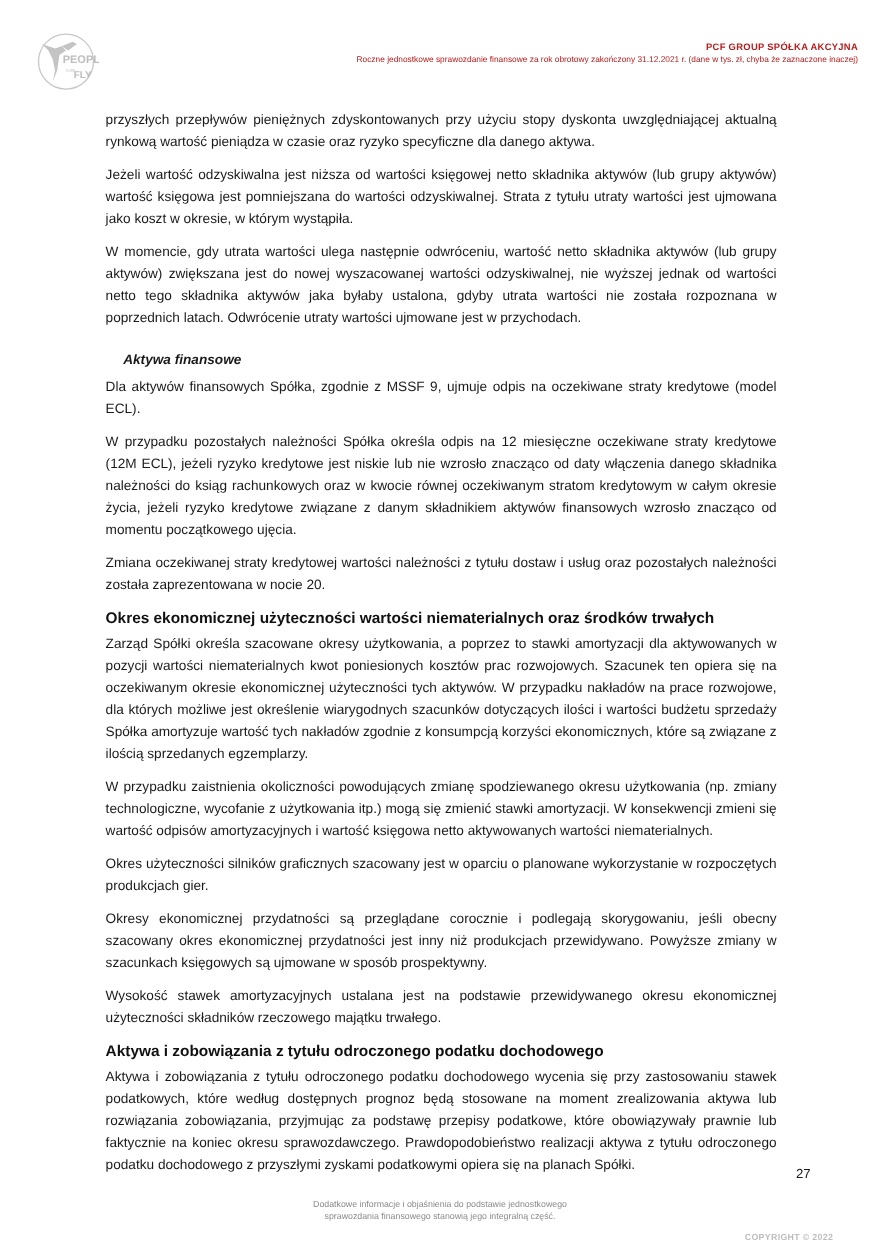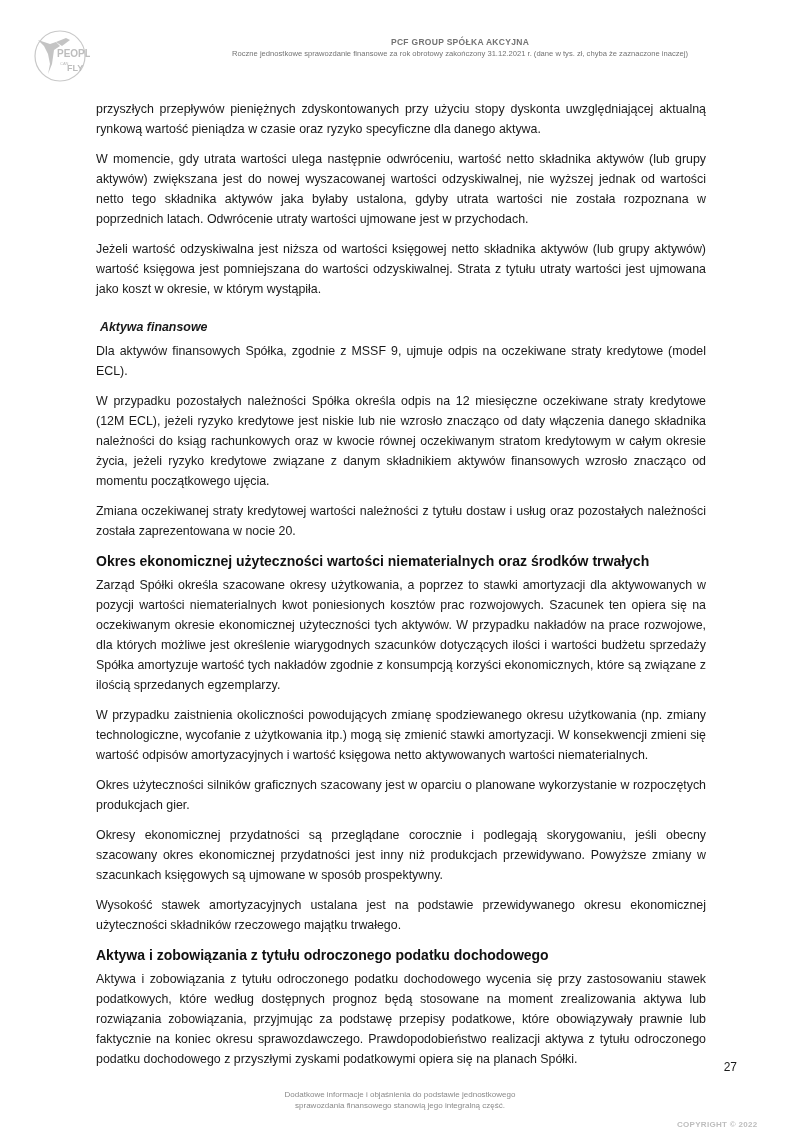--- a/index.html
+++ b/index.html
@@ -1,25 +1,25 @@
 <!DOCTYPE html>
 <html><head>
 <meta charset="utf-8">
 <style>
   html, body { margin: 0; padding: 0; background: #ffffff; }
   body { width: 800px; height: 1131px; position: relative; overflow: hidden;
          font-family: "Liberation Sans", "DejaVu Sans", sans-serif; color: #1a1a1a; }
   .header { position: absolute; top: 0; left: 0; width: 800px; height: 90px; }
   .logo { position: absolute; left: 30px; top: 24px; width: 60px; height: 60px; }
-  .header-text { position: absolute; top: 37px; left: 140px; width: 640px; text-align: center; color: #737373; }
+  .header-text { position: absolute; top: 37px; left: 140px; width: 640px; text-align: right; color: #b91c1c; }
   .header-title { font-size: 8.5px; font-weight: bold; letter-spacing: 0.3px; line-height: 11px; }
   .header-sub { font-size: 7.6px; line-height: 11px; }
   .content { position: absolute; top: 99px; left: 96px; width: 610px; font-size: 12.4px; line-height: 20px; }
   .content p { margin: 0 0 10px 0; text-align: justify; }
-  .content h3.sub { font-size: 12.4px; font-style: italic; font-weight: bold; margin: 18px 0 4px 4px; line-height: 20px; }
+  .content h3.sub { font-size: 12.4px; font-style: italic; font-weight: bold; margin: 18px 0 4px 16px; line-height: 20px; }
   .content h2 { font-size: 14px; font-weight: bold; margin: 1px 0 4px 0; line-height: 20px; color: #111; }
   .page-number { position: absolute; top: 1060px; left: 0; width: 737px; text-align: right; font-size: 12px; color: #1a1a1a; }
   .footer-left { position: absolute; top: 1136px; left: 35px; font-size: 8px; font-weight: bold; color: #bdbdbd; letter-spacing: 0.3px; }
   .footer-center { position: absolute; top: 1089px; left: 220px; width: 360px; text-align: center; font-size: 8px; line-height: 11px; color: #8a8a8a; }
   .footer-right { position: absolute; top: 1120px; left: 677px; font-size: 8px; font-weight: bold; color: #bdbdbd; letter-spacing: 0.3px; }
 </style>
 </head>
 <body>
 
 <div class="header">
@@ -34,22 +34,22 @@
     </svg>
   </div>
   <div class="header-text">
     <div class="header-title">PCF GROUP SPÓŁKA AKCYJNA</div>
     <div class="header-sub">Roczne jednostkowe sprawozdanie finansowe za rok obrotowy zakończony 31.12.2021 r. (dane w tys. zł, chyba że zaznaczone inaczej)</div>
   </div>
 </div>
 
 <div class="content">
   <p>przyszłych przepływów pieniężnych zdyskontowanych przy użyciu stopy dyskonta uwzględniającej aktualną rynkową wartość pieniądza w czasie oraz ryzyko specyficzne dla danego aktywa.</p>
+  <p>Jeżeli wartość odzyskiwalna jest niższa od wartości księgowej netto składnika aktywów (lub grupy aktywów) wartość księgowa jest pomniejszana do wartości odzyskiwalnej. Strata z tytułu utraty wartości jest ujmowana jako koszt w okresie, w którym wystąpiła.</p>
   <p>W momencie, gdy utrata wartości ulega następnie odwróceniu, wartość netto składnika aktywów (lub grupy aktywów) zwiększana jest do nowej wyszacowanej wartości odzyskiwalnej, nie wyższej jednak od wartości netto tego składnika aktywów jaka byłaby ustalona, gdyby utrata wartości nie została rozpoznana w poprzednich latach. Odwrócenie utraty wartości ujmowane jest w przychodach.</p>
-  <p>Jeżeli wartość odzyskiwalna jest niższa od wartości księgowej netto składnika aktywów (lub grupy aktywów) wartość księgowa jest pomniejszana do wartości odzyskiwalnej. Strata z tytułu utraty wartości jest ujmowana jako koszt w okresie, w którym wystąpiła.</p>
 
   <h3 class="sub">Aktywa finansowe</h3>
   <p>Dla aktywów finansowych Spółka, zgodnie z MSSF 9, ujmuje odpis na oczekiwane straty kredytowe (model ECL).</p>
   <p>W przypadku pozostałych należności Spółka określa odpis na 12 miesięczne oczekiwane straty kredytowe (12M ECL), jeżeli ryzyko kredytowe jest niskie lub nie wzrosło znacząco od daty włączenia danego składnika należności do ksiąg rachunkowych oraz w kwocie równej oczekiwanym stratom kredytowym w całym okresie życia, jeżeli ryzyko kredytowe związane z danym składnikiem aktywów finansowych wzrosło znacząco od momentu początkowego ujęcia.</p>
   <p>Zmiana oczekiwanej straty kredytowej wartości należności z tytułu dostaw i usług oraz pozostałych należności została zaprezentowana w nocie 20.</p>
 
   <h2>Okres ekonomicznej użyteczności wartości niematerialnych oraz środków trwałych</h2>
   <p>Zarząd Spółki określa szacowane okresy użytkowania, a poprzez to stawki amortyzacji dla aktywowanych w pozycji wartości niematerialnych kwot poniesionych kosztów prac rozwojowych. Szacunek ten opiera się na oczekiwanym okresie ekonomicznej użyteczności tych aktywów. W przypadku nakładów na prace rozwojowe, dla których możliwe jest określenie wiarygodnych szacunków dotyczących ilości i wartości budżetu sprzedaży Spółka amortyzuje wartość tych nakładów zgodnie z konsumpcją korzyści ekonomicznych, które są związane z ilością sprzedanych egzemplarzy.</p>
   <p>W przypadku zaistnienia okoliczności powodujących zmianę spodziewanego okresu użytkowania (np. zmiany technologiczne, wycofanie z użytkowania itp.) mogą się zmienić stawki amortyzacji. W konsekwencji zmieni się wartość odpisów amortyzacyjnych i wartość księgowa netto aktywowanych wartości niematerialnych.</p>
   <p>Okres użyteczności silników graficznych szacowany jest w oparciu o planowane wykorzystanie w rozpoczętych produkcjach gier.</p>

